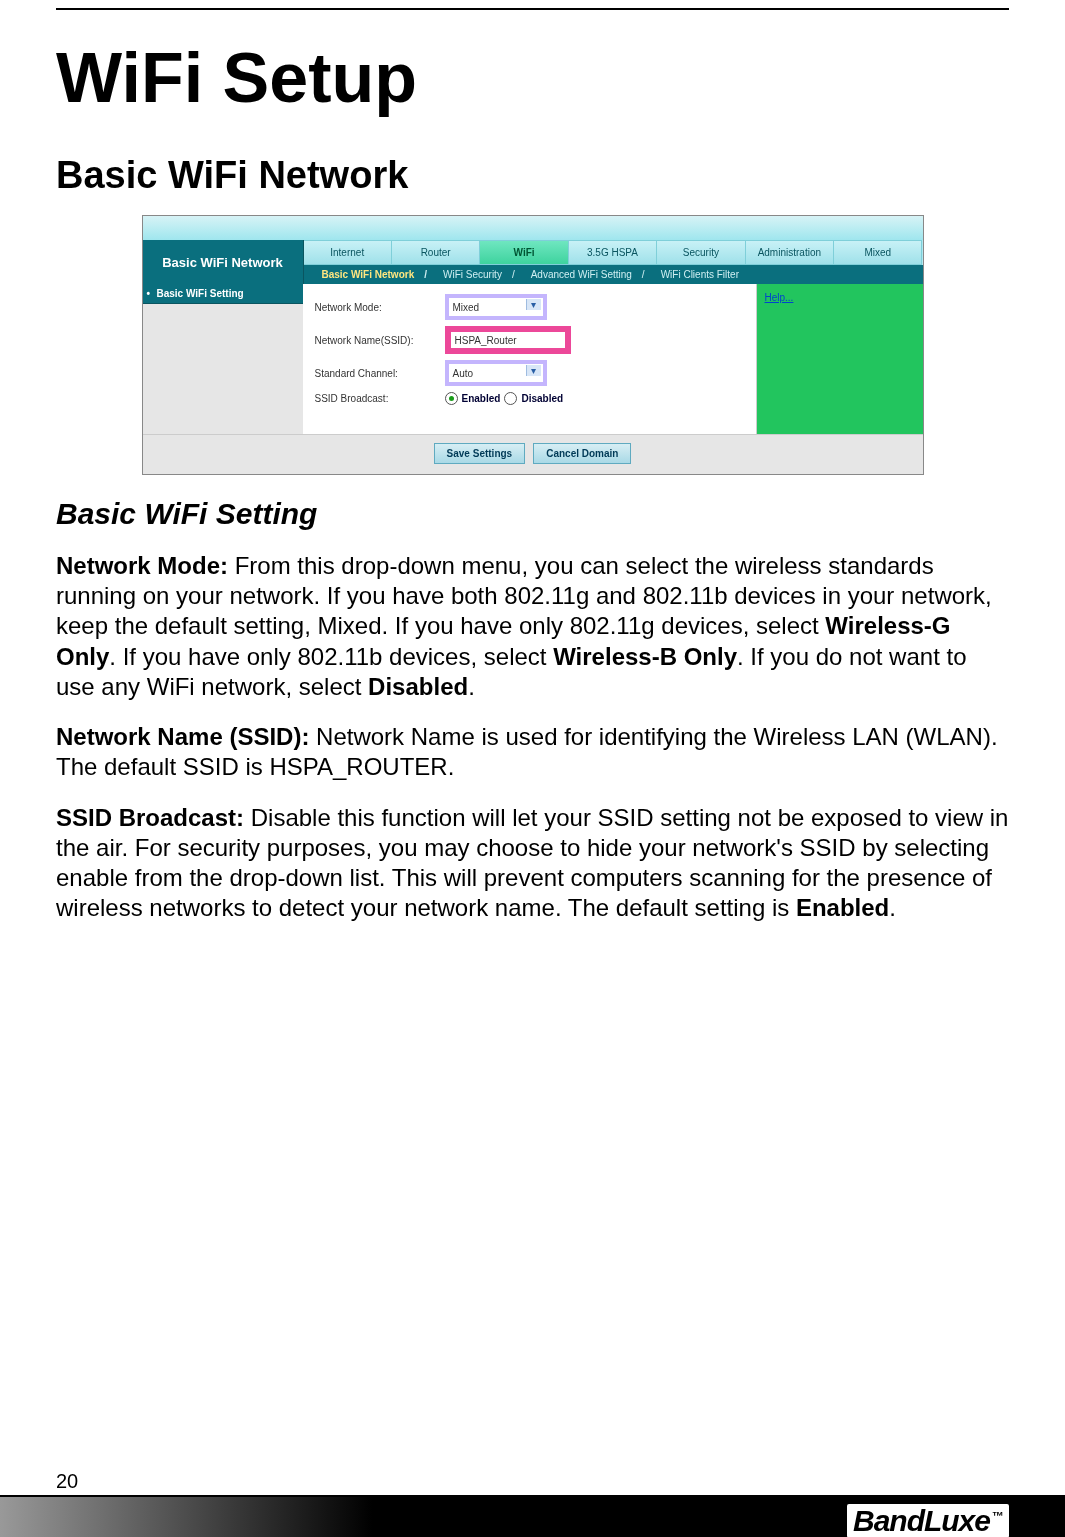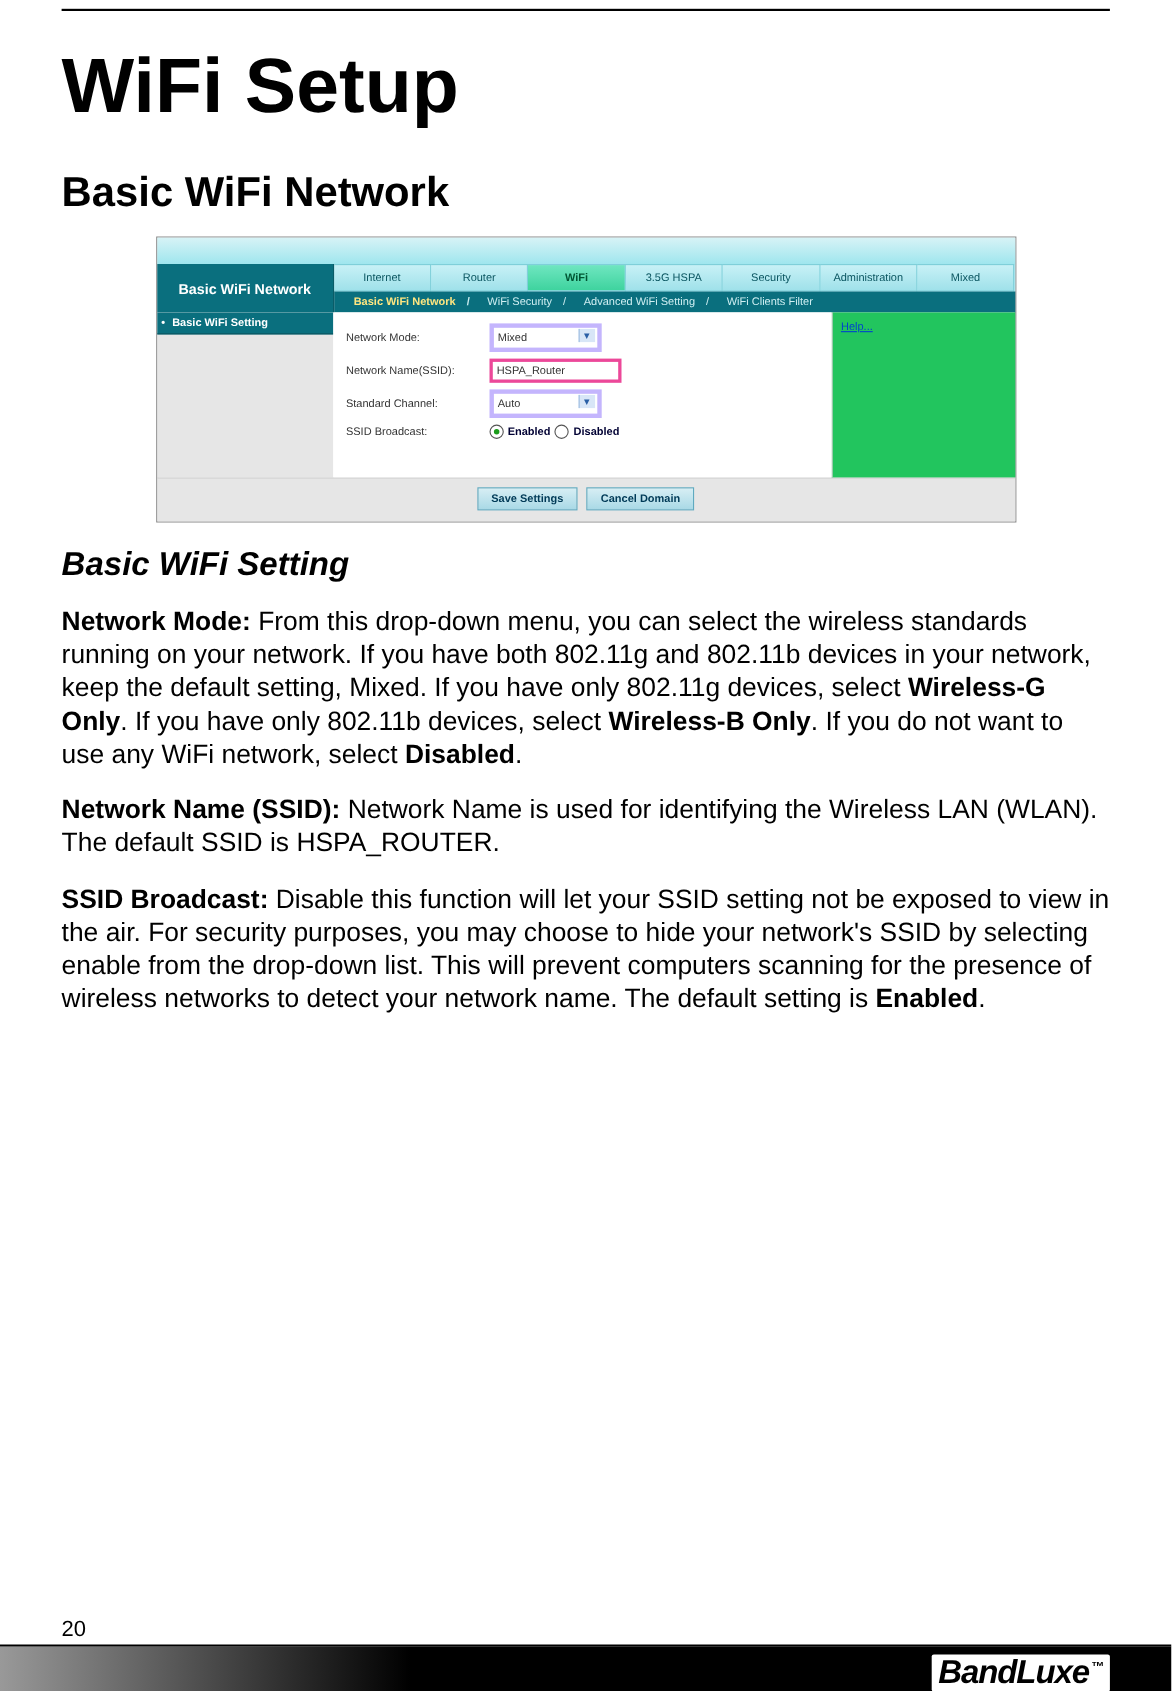--- a/index.html
+++ b/index.html
@@ -188,21 +188,21 @@
     font-size: 10px;
     color: #2a5fa5;
     background: #d8e6f7;
     width: 14px;
     text-align: center;
     border-left: 1px solid #9fbce0;
   }
   .finput {
     width: 110px;
     height: 16px;
-    border: 3px solid #ec4899;
+    border: 6px solid #ec4899;
     background: #fff;
     font-size: 10px;
     padding-left: 4px;
     display: flex;
     align-items: center;
   }
   .fradio-group {
     display: flex;
     align-items: center;
     gap: 4px;

